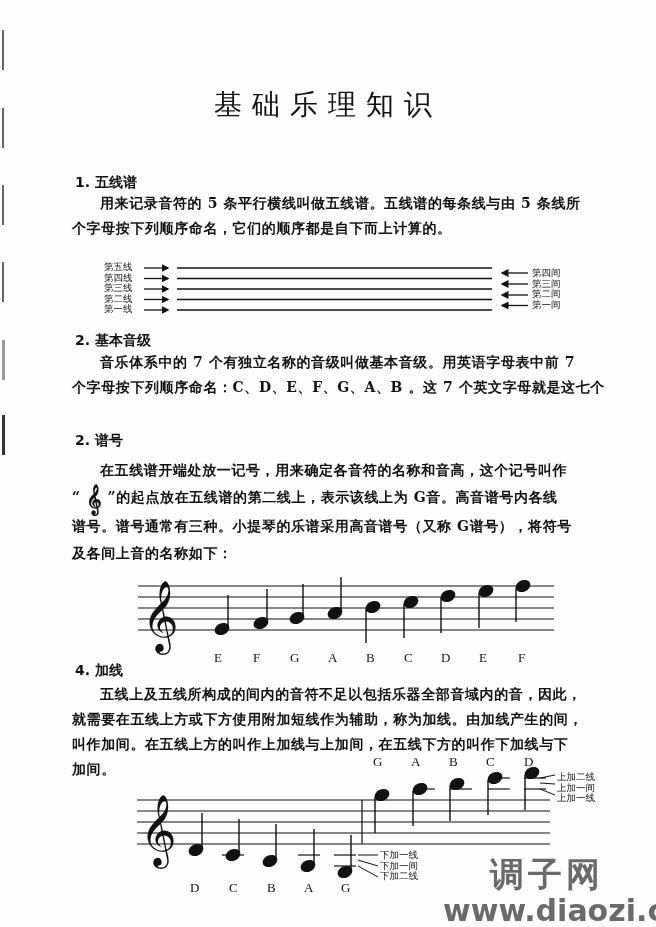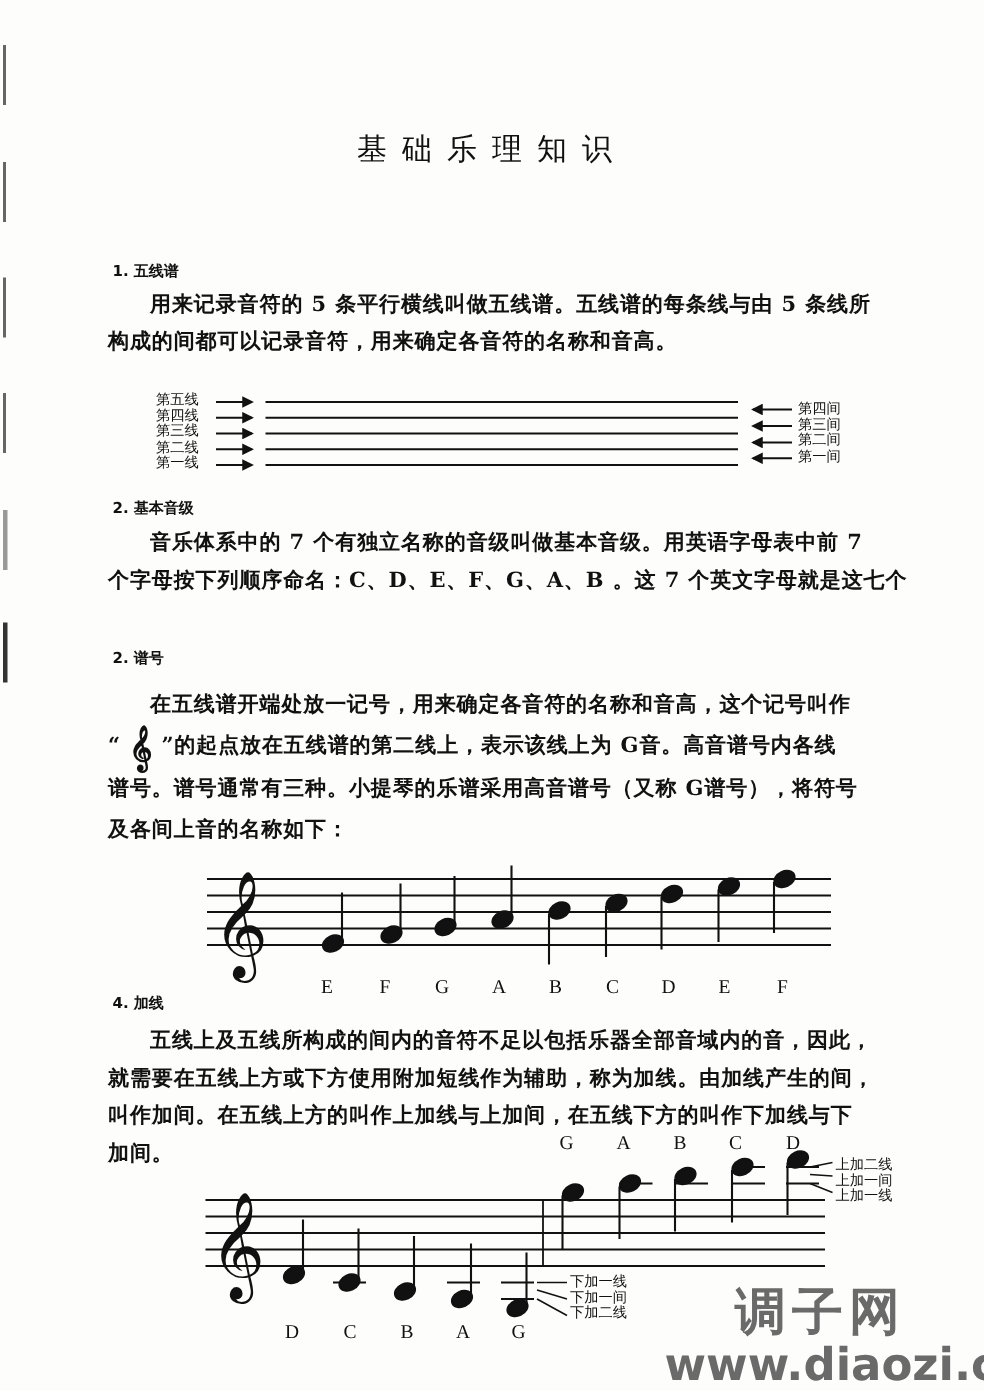--- a/index.html
+++ b/index.html
@@ -5,24 +5,24 @@
   html, body { margin: 0; padding: 0; }
   body {
     width: 656px; height: 927px; position: relative; overflow: hidden;
     background: #fdfdfb;
     font-family: "DejaVu Serif", "Liberation Serif", serif;
     color: #111;
   }
   .margin-mark { position: absolute; left: 2px; width: 2px; background: #555; }
   .title {
     position: absolute; top: 86px; left: 0; width: 656px; text-align: center;
-    font-size: 20px; letter-spacing: 10px; font-weight: normal; color: #111;
+    font-size: 28px; letter-spacing: 10px; font-weight: normal; color: #111;
   }
   .heading {
-    position: absolute; left: 75px; font-size: 10px; font-weight: bold;
+    position: absolute; left: 75px; font-size: 14px; font-weight: bold;
     font-family: "DejaVu Sans", "Liberation Sans", sans-serif;
   }
   .para {
     position: absolute; left: 72px; width: 540px; font-size: 14px; line-height: 25px;
     letter-spacing: 0.6px; font-weight: bold;
   }
   .para .indent { display: inline-block; width: 28px; }
   .small-label {
     position: absolute; font-size: 9.5px; line-height: 10.5px;
     font-family: "DejaVu Serif", serif; white-space: nowrap;
@@ -50,21 +50,21 @@
   <div class="margin-mark" style="top:262px;height:40px;background:#666"></div>
   <div class="margin-mark" style="top:340px;height:40px;background:#999;width:3px"></div>
   <div class="margin-mark" style="top:415px;height:40px;background:#333;width:3px"></div>
 </div>
 
 <div class="title">基础乐理知识</div>
 
 <div class="heading" style="top:174px">1. 五线谱</div>
 <div class="para" style="top:191px">
   <div><span class="indent"></span><span>用来记录音符的 5 条平行横线叫做五线谱。五线谱的每条线与由 5 条线所</span></div>
-  <div><span>构成的间都可以记录音符，用来确定各音符的名称和音高。</span></div>
+  <div><span>个字母按下列顺序命名，它们的顺序都是自下而上计算的。</span></div>
 </div>
 
 <div>
   <div class="small-label" style="left:104px;top:262px">
     <div>第五线</div>
     <div>第四线</div>
     <div>第三线</div>
     <div>第二线</div>
     <div>第一线</div>
   </div>

